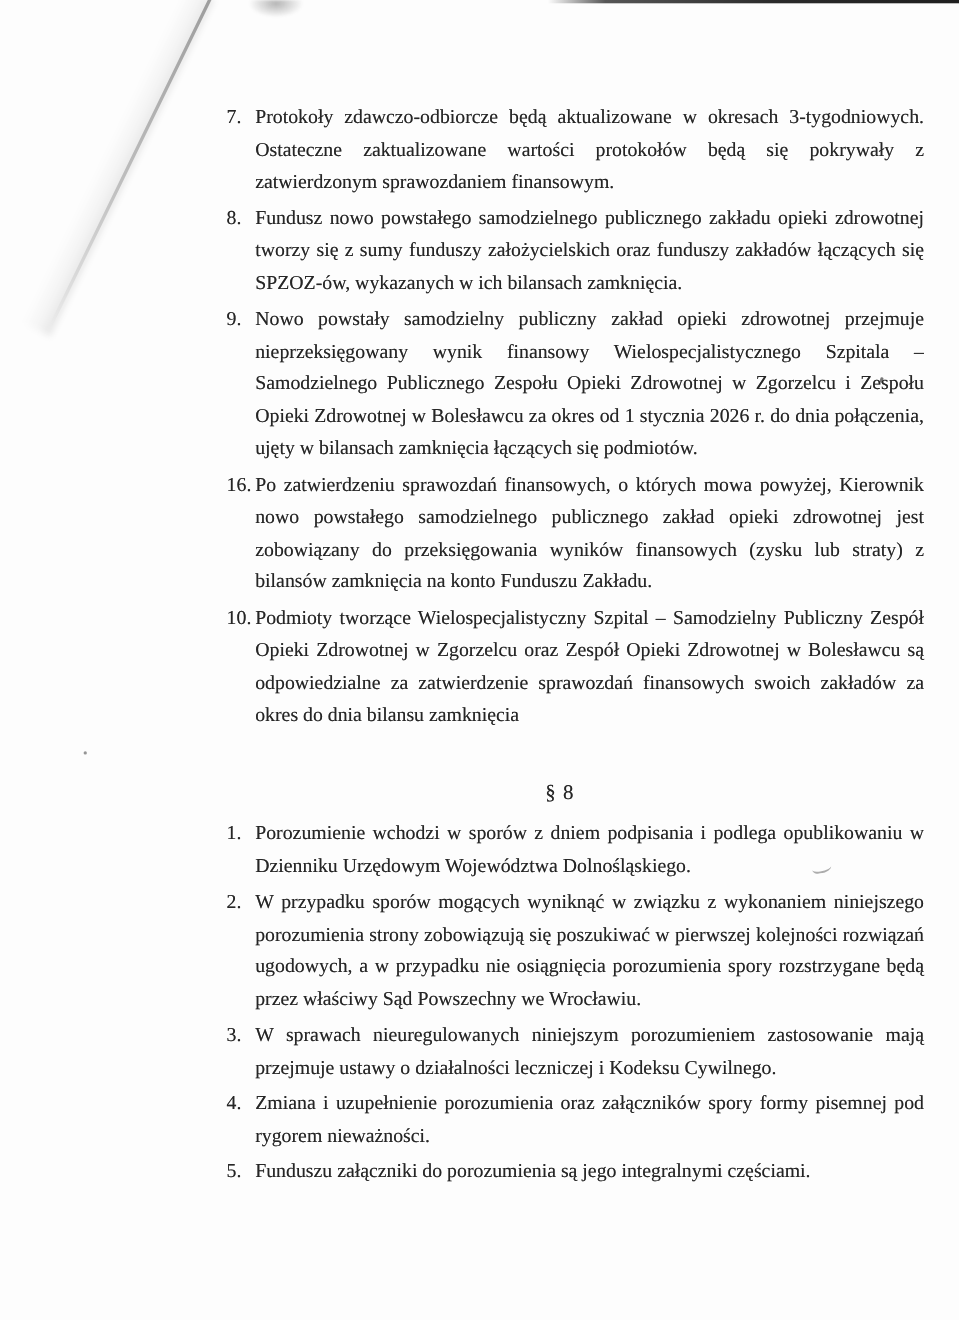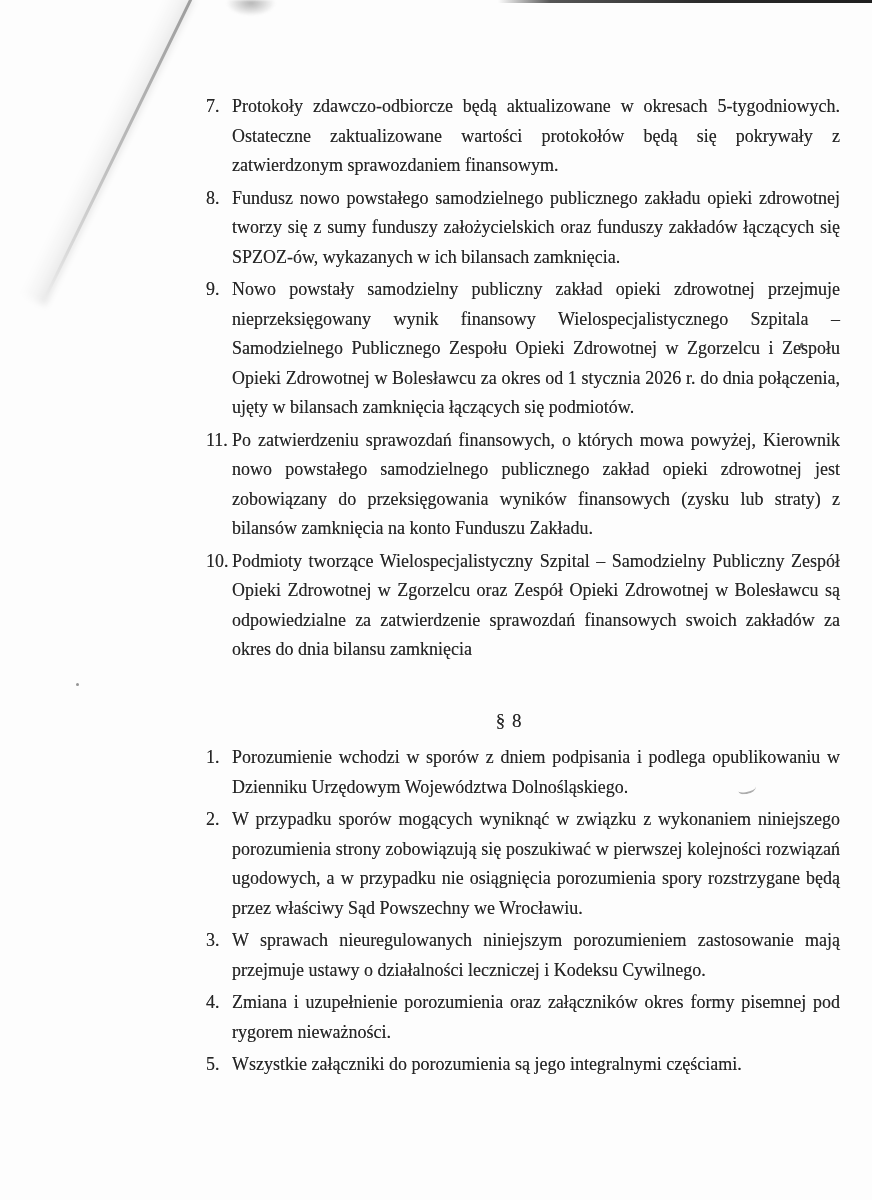--- a/index.html
+++ b/index.html
@@ -106,32 +106,32 @@
   <div class="artifact top-edge-line"></div>
   <div class="artifact stray-squiggle"></div>
   <div class="artifact speck-a"></div>
   <div class="artifact speck-b"></div>
 
   <div class="content">
 
     <section>
       <div class="clause">
         <span class="num">7.</span>
-        <p class="txt">Protokoły zdawczo-odbiorcze będą aktualizowane w okresach 5-tygodniowych. Ostateczne zaktualizowane wartości protokołów będą się pokrywały z zatwierdzonym sprawozdaniem finansowym.</p>
+        <p class="txt">Protokoły zdawczo-odbiorcze będą aktualizowane w okresach 3-tygodniowych. Ostateczne zaktualizowane wartości protokołów będą się pokrywały z zatwierdzonym sprawozdaniem finansowym.</p>
       </div>
       <div class="clause">
         <span class="num">8.</span>
         <p class="txt">Fundusz nowo powstałego samodzielnego publicznego zakładu opieki zdrowotnej tworzy się z sumy funduszy założycielskich oraz funduszy zakładów łączących się SPZOZ-ów, wykazanych w ich bilansach zamknięcia.</p>
       </div>
       <div class="clause">
         <span class="num">9.</span>
         <p class="txt">Nowo powstały samodzielny publiczny zakład opieki zdrowotnej przejmuje nieprzeksięgowany wynik finansowy Wielospecjalistycznego Szpitala – Samodzielnego Publicznego Zespołu Opieki Zdrowotnej w Zgorzelcu i Zespołu Opieki Zdrowotnej w Bolesławcu za okres od 1 stycznia 2026 r. do dnia połączenia, ujęty w bilansach zamknięcia łączących się podmiotów.</p>
       </div>
       <div class="clause">
-        <span class="num">11.</span>
+        <span class="num">16.</span>
         <p class="txt">Po zatwierdzeniu sprawozdań finansowych, o których mowa powyżej, Kierownik nowo powstałego samodzielnego publicznego zakład opieki zdrowotnej jest zobowiązany do przeksięgowania wyników finansowych (zysku lub straty) z bilansów zamknięcia na konto Funduszu Zakładu.</p>
       </div>
       <div class="clause">
         <span class="num">10.</span>
         <p class="txt">Podmioty tworzące Wielospecjalistyczny Szpital – Samodzielny Publiczny Zespół Opieki Zdrowotnej w Zgorzelcu oraz Zespół Opieki Zdrowotnej w Bolesławcu są odpowiedzialne za zatwierdzenie sprawozdań finansowych swoich zakładów za okres do dnia bilansu zamknięcia</p>
       </div>
     </section>
 
     <h2 class="section-heading">§ 8</h2>
 
@@ -143,22 +143,22 @@
       <div class="clause">
         <span class="num">2.</span>
         <p class="txt">W przypadku sporów mogących wyniknąć w związku z wykonaniem niniejszego porozumienia strony zobowiązują się poszukiwać w pierwszej kolejności rozwiązań ugodowych, a w przypadku nie osiągnięcia porozumienia spory rozstrzygane będą przez właściwy Sąd Powszechny we Wrocławiu.</p>
       </div>
       <div class="clause">
         <span class="num">3.</span>
         <p class="txt">W sprawach nieuregulowanych niniejszym porozumieniem zastosowanie mają przejmuje ustawy o działalności leczniczej i Kodeksu Cywilnego.</p>
       </div>
       <div class="clause">
         <span class="num">4.</span>
-        <p class="txt">Zmiana i uzupełnienie porozumienia oraz załączników okres formy pisemnej pod rygorem nieważności.</p>
+        <p class="txt">Zmiana i uzupełnienie porozumienia oraz załączników spory formy pisemnej pod rygorem nieważności.</p>
       </div>
       <div class="clause">
         <span class="num">5.</span>
-        <p class="txt">Wszystkie załączniki do porozumienia są jego integralnymi częściami.</p>
+        <p class="txt">Funduszu załączniki do porozumienia są jego integralnymi częściami.</p>
       </div>
     </section>
 
   </div>
 </div>
 
 </body></html>

